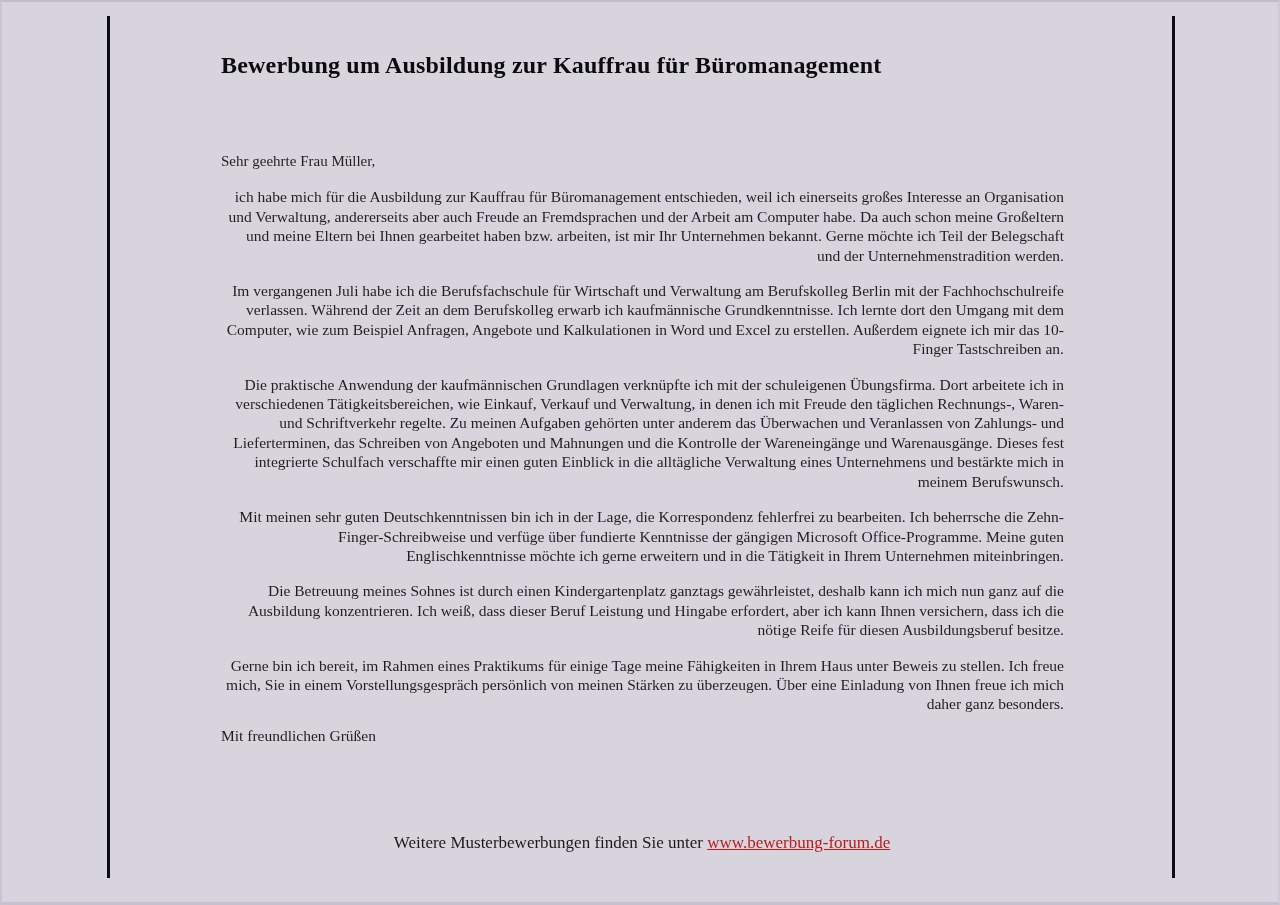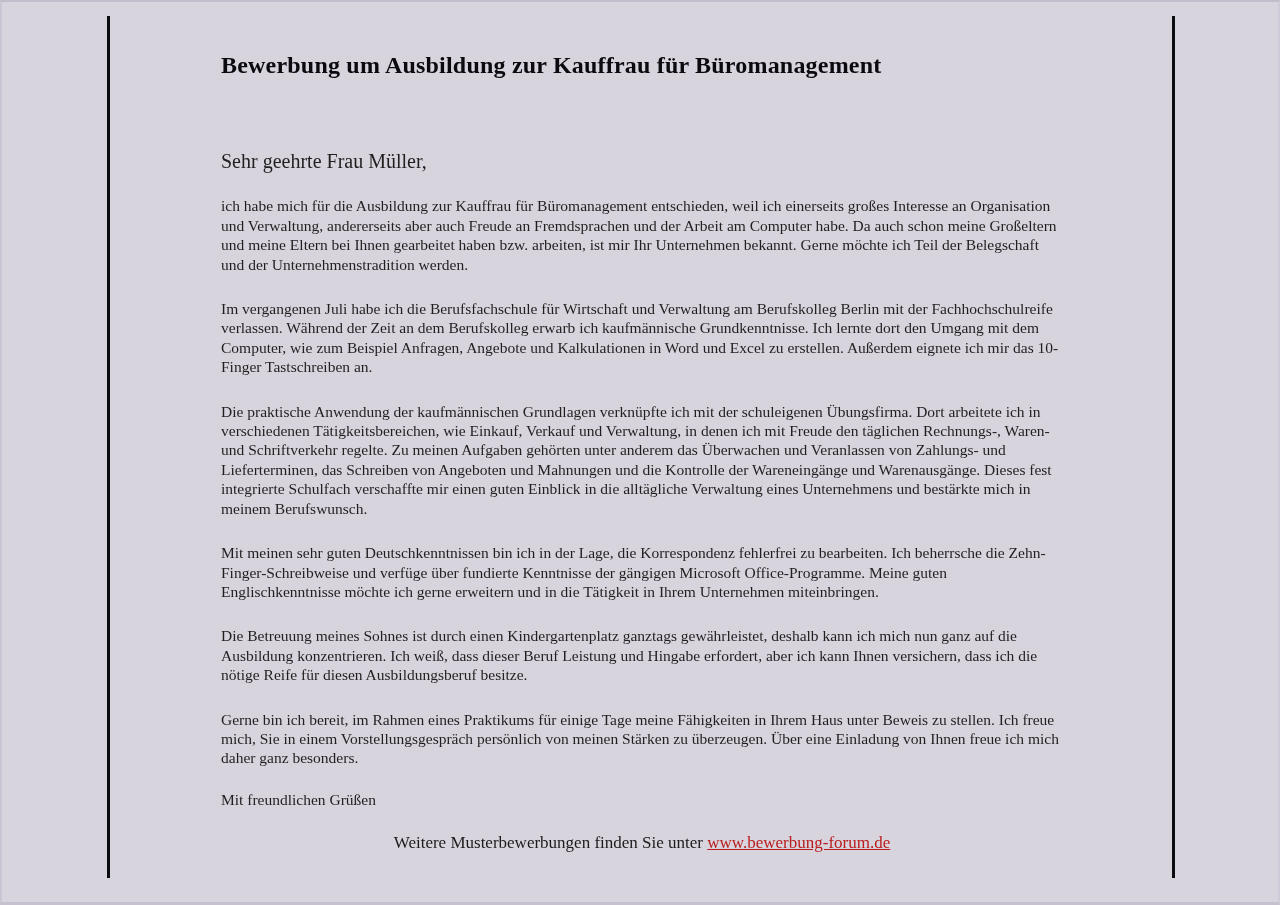--- a/index.html
+++ b/index.html
@@ -39,31 +39,31 @@
   .title {
     margin: 44px 0 0 0;
     font-size: 24px;
     line-height: 31px;
     font-weight: bold;
     color: #0b0b0f;
     letter-spacing: 0.2px;
   }
   .salutation {
     margin: 71px 0 0 0;
-    font-size: 20px;
+    font-size: 15px;
     line-height: 19.4px;
   }
   .para {
-    margin: 25px 0 0 0;
+    margin: 16px 0 0 0;
     font-size: 15.5px;
     line-height: 19.4px;
-    text-align: left;
+    text-align: right;
   }
   .closing {
-    margin: 22px 0 0 0;
+    margin: 12px 0 0 0;
     font-size: 15.5px;
     line-height: 19.4px;
   }
   .footer {
     position: absolute;
     left: 0;
     top: 830px;
     width: 1280px;
     text-align: center;
     font-size: 17px;

